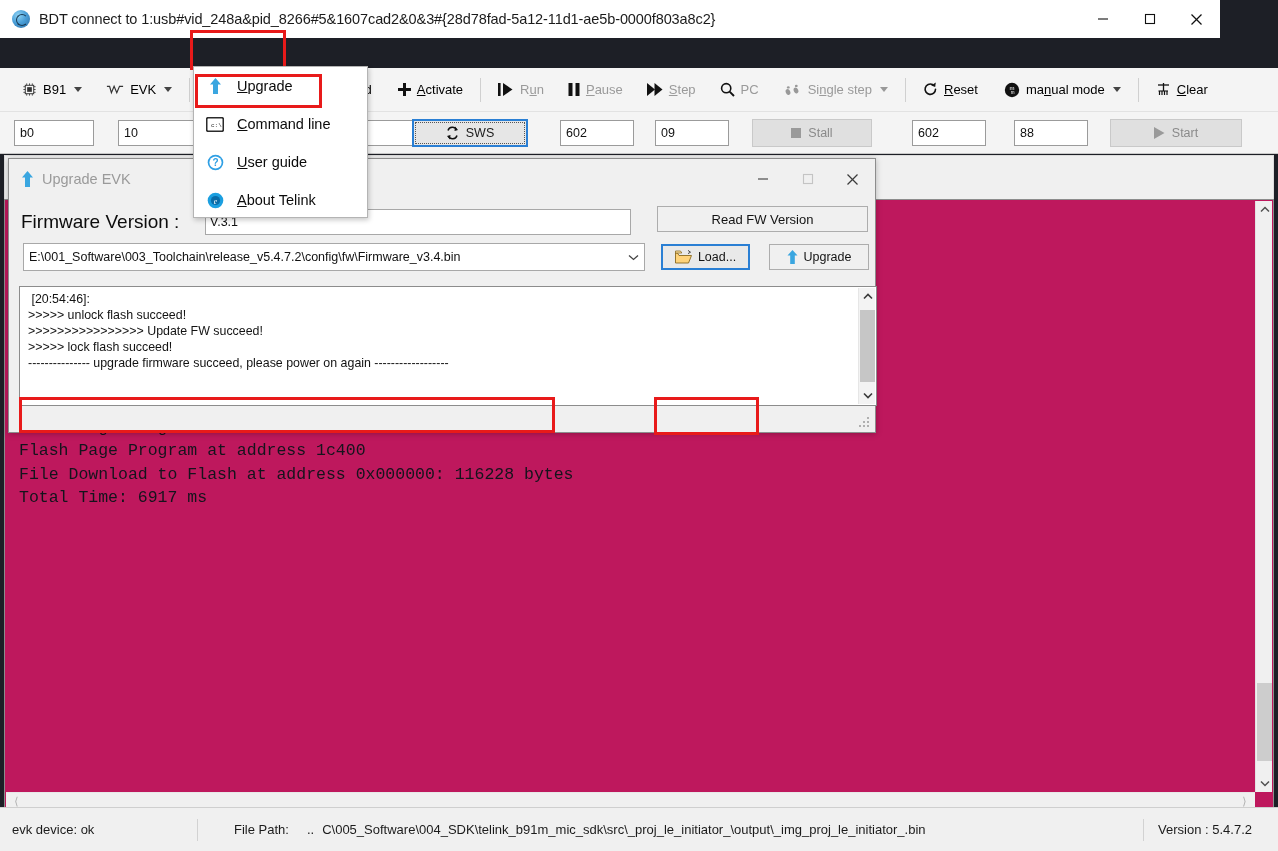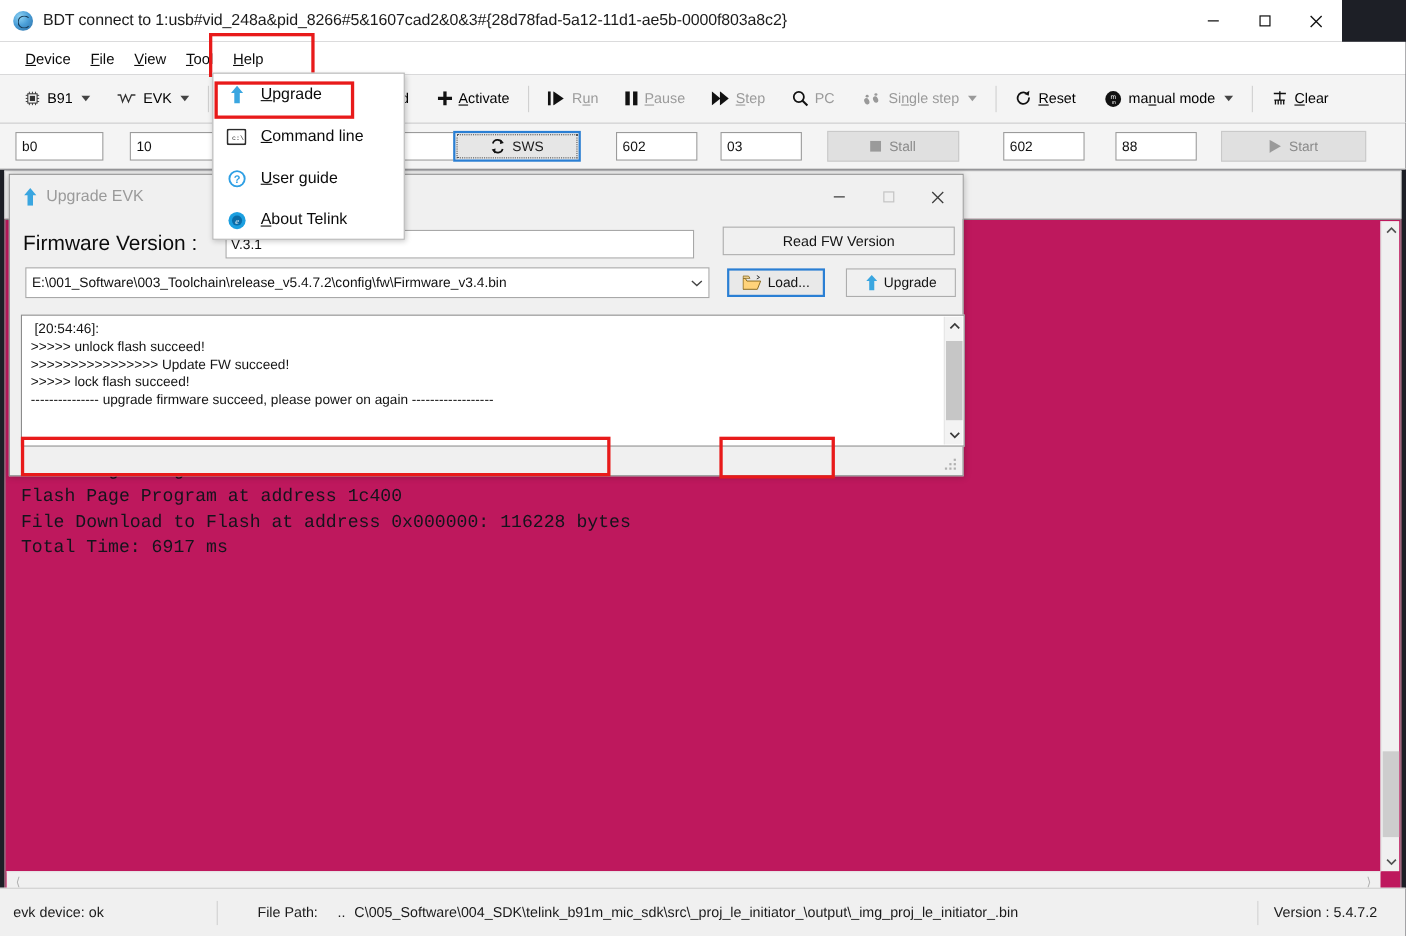--- a/index.html
+++ b/index.html
@@ -308,27 +308,20 @@
       </div>
       <div class="wc">
         <svg width="13" height="13" viewBox="0 0 13 13">
             <line x1="1.5" y1="1.5" x2="11.5" y2="11.5" stroke="#111" stroke-width="1.2"></line>
             <line x1="11.5" y1="1.5" x2="1.5" y2="11.5" stroke="#111" stroke-width="1.2"></line>
           </svg>
       </div>
     </div>
   </div>
 
-  <div class="menubar">
-    <div class="menu-item"><u>D</u>evice</div>
-    <div class="menu-item"><u>F</u>ile</div>
-    <div class="menu-item"><u>V</u>iew</div>
-    <div class="menu-item"><u>T</u>oo<span style="opacity:0.9">l</span></div>
-    <div class="menu-item menu-help"><u>H</u>elp</div>
-  </div>
   <div class="hl-help"></div>
 
   <div class="toolbar1">
     <div style="width:14px"></div>
     <div class="tb-btn">
       <span class="ico">
         <svg width="15" height="15" viewBox="0 0 16 16">
             <rect x="3.5" y="3.5" width="9" height="9" fill="none" stroke="#333" stroke-width="1"></rect>
             <rect x="5.5" y="5.5" width="5" height="5" fill="#333"></rect>
         <g stroke="#333" stroke-width="0.9">
@@ -485,21 +478,21 @@
         <svg width="13" height="14" viewBox="0 0 13 14">
             <path d="M2 4.5 A4.5 4.5 0 0 1 10.5 4" fill="none" stroke="#111" stroke-width="1.5"></path>
             <path d="M11 9.5 A4.5 4.5 0 0 1 2.5 10" fill="none" stroke="#111" stroke-width="1.5"></path>
             <path d="M9 0.5 L12 4 L8.5 5 Z" fill="#111"></path>
             <path d="M4 13.5 L1 10 L4.5 9 Z" fill="#111"></path>
           </svg>
       </span>
       <span>SWS</span>
     </div>
     <div class="tfield" style="position:absolute;left:560px;width:74px">602</div>
-    <div class="tfield" style="position:absolute;left:655px;width:74px">03</div>
+    <div class="tfield" style="position:absolute;left:655px;width:74px">09</div>
     <div class="gbtn" style="position:absolute;left:752px;width:120px;top:7px">
       <span class="ico">
         <svg width="10" height="10" viewBox="0 0 10 10">
             <rect x="0" y="0" width="10" height="10" fill="#9a9a9a"></rect>
           </svg>
       </span>
       <span>Stall</span>
     </div>
     <div class="tfield" style="position:absolute;left:912px;width:74px">602</div>
     <div class="tfield" style="position:absolute;left:1014px;width:74px">88</div>

